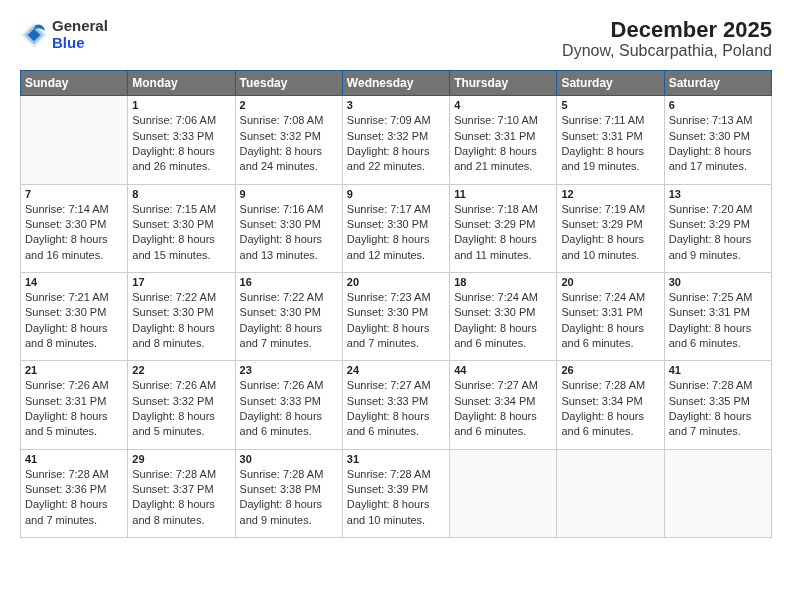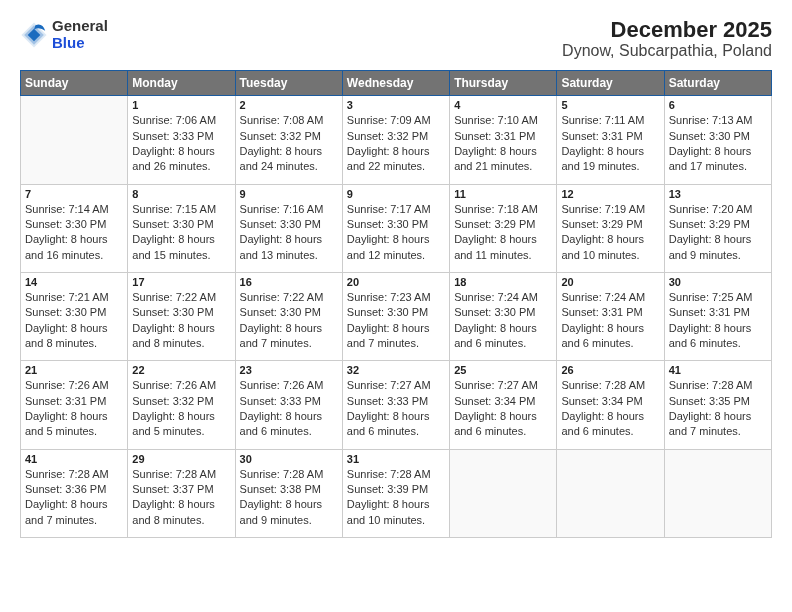--- a/index.html
+++ b/index.html
@@ -225,25 +225,25 @@
           </td>
           <td>
             <span class="day-num">22</span>
             <div class="day-info">Sunrise: 7:26 AM<br>Sunset: 3:32 PM<br>Daylight: 8 hours<br>and 5 minutes.</div>
           </td>
           <td>
             <span class="day-num">23</span>
             <div class="day-info">Sunrise: 7:26 AM<br>Sunset: 3:33 PM<br>Daylight: 8 hours<br>and 6 minutes.</div>
           </td>
           <td>
-            <span class="day-num">32</span>
+            <span class="day-num">24</span>
             <div class="day-info">Sunrise: 7:27 AM<br>Sunset: 3:33 PM<br>Daylight: 8 hours<br>and 6 minutes.</div>
           </td>
           <td>
-            <span class="day-num">25</span>
+            <span class="day-num">44</span>
             <div class="day-info">Sunrise: 7:27 AM<br>Sunset: 3:34 PM<br>Daylight: 8 hours<br>and 6 minutes.</div>
           </td>
           <td>
             <span class="day-num">26</span>
             <div class="day-info">Sunrise: 7:28 AM<br>Sunset: 3:34 PM<br>Daylight: 8 hours<br>and 6 minutes.</div>
           </td>
           <td>
             <span class="day-num">41</span>
             <div class="day-info">Sunrise: 7:28 AM<br>Sunset: 3:35 PM<br>Daylight: 8 hours<br>and 7 minutes.</div>
           </td>

